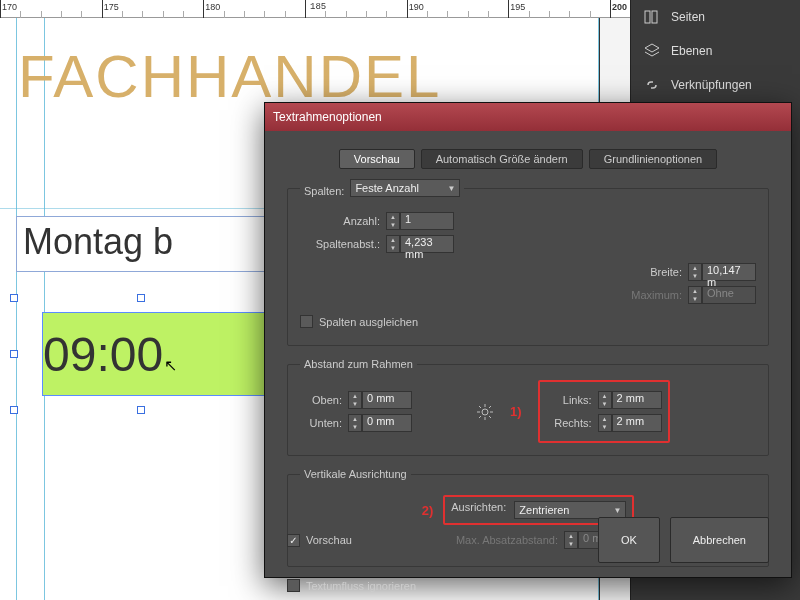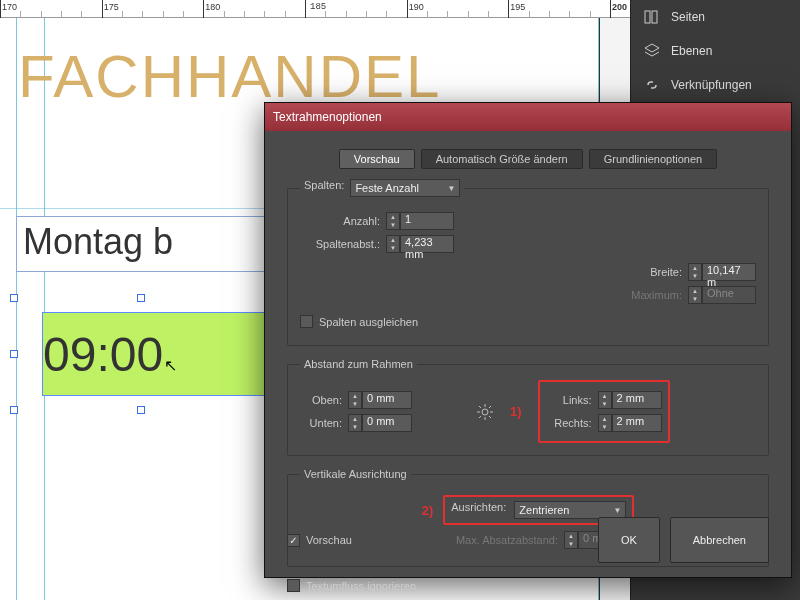--- a/index.html
+++ b/index.html
@@ -170,21 +170,21 @@
   </div>
   <div class="dlg-body">
 
     <div class="tabs">
       <div class="tab active">Vorschau</div>
       <div class="tab">Automatisch Größe ändern</div>
       <div class="tab">Grundlinienoptionen</div>
     </div>
 
     <fieldset>
-      <legend style="display:flex;align-items:flex-start;gap:6px;">
+      <legend style="display:flex;align-items:flex-end;gap:6px;">
         <span>Spalten:</span>
         <span class="sel" style="width:110px">
           <span>Feste Anzahl</span>
             <span class="caret">▼</span>
         </span>
       </legend>
       <div class="cols2">
         <div>
           <div class="row">
             <span class="lbl" style="width:80px">Anzahl:</span>

